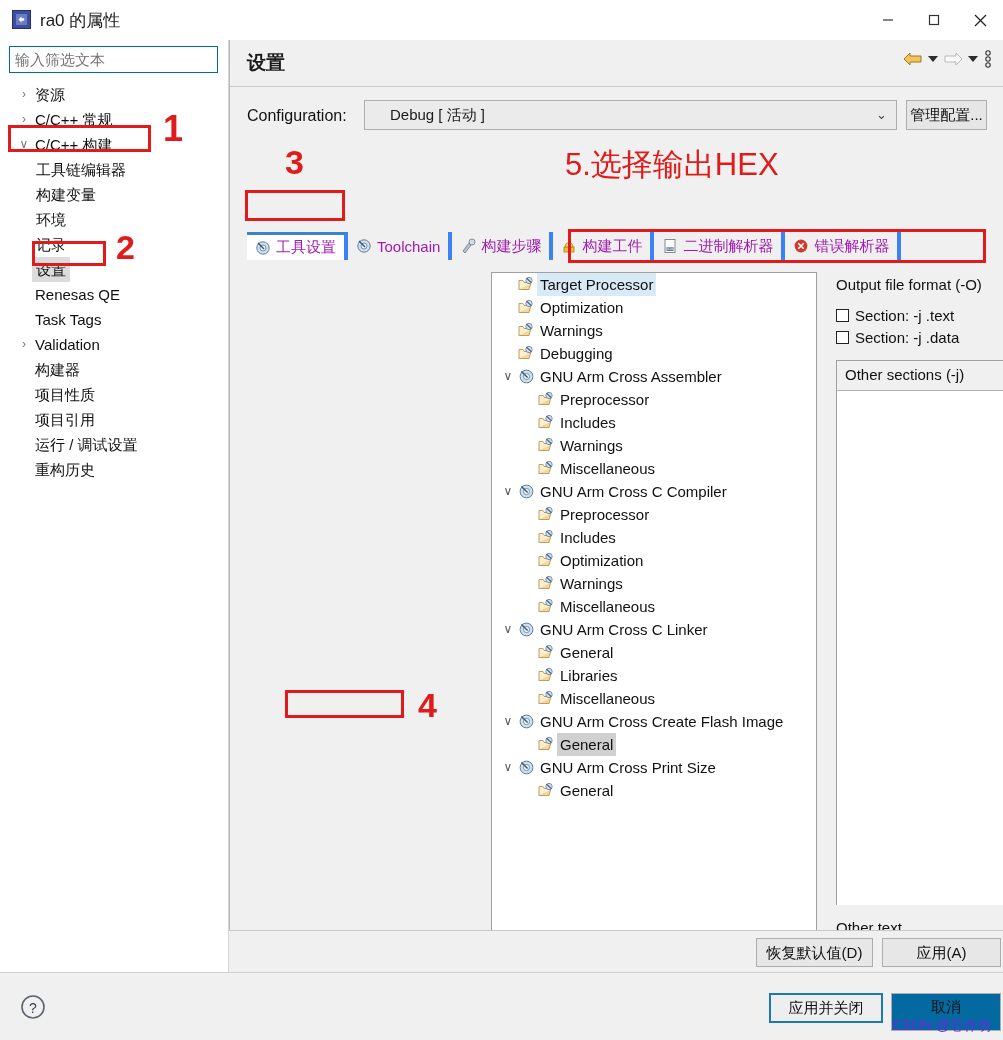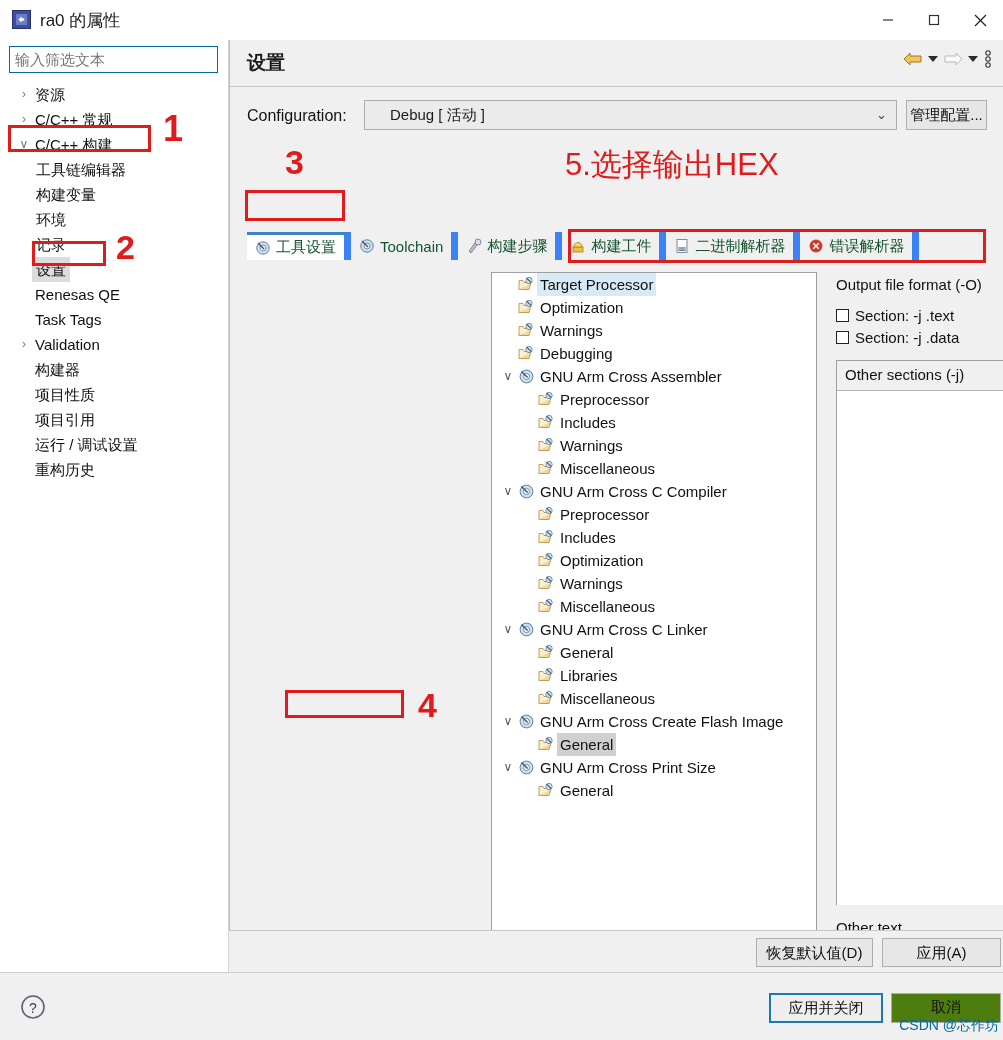--- a/index.html
+++ b/index.html
@@ -185,23 +185,23 @@
     width: 740px; height: 28px;
     display: flex;
     align-items: stretch;
   }
   .tab {
     display: flex;
     align-items: center;
     gap: 5px;
     padding: 0 8px;
     font-size: 15px;
-    color: #14532d;
+    color: #a21caf;
     background: #f0f0f0;
-    border-right: 7px solid #3b82f6;
+    border-right: 4px solid #3b82f6;
     white-space: nowrap;
     cursor: default;
     position: relative;
   }
   .tab.active {
     background: #ffffff;
     border-top: 3px solid #3a84c7;
   }
   .tab-ico { width: 16px; height: 16px; display:flex; align-items:center; justify-content:center; }
 
@@ -355,33 +355,33 @@
     width: 114px; height: 30px;
     box-sizing: border-box;
     border: 2px solid #1a7ab5;
     background: #eeeeee;
     font-size: 15px; color: #111;
     text-align: center; line-height: 26px;
     cursor: default;
   }
   #btn-cancel {
     position: absolute; right: 2px; top: 20px;
-    width: 110px; height: 30px;
+    width: 110px; height: 38px;
     box-sizing: border-box;
     border: 1px solid #adadad;
-    background: #4d7c0f;
+    background: #0369a1;
     font-size: 15px; color: #111;
     text-align: center; line-height: 26px;
     cursor: default;
   }
   #watermark {
     position: absolute;
-    right: 4px; top: 44px;
+    right: 11px; top: 44px;
     font-size: 14px;
-    color: #0369a1;
+    color: #6d28d9;
     white-space: nowrap;
     pointer-events: none;
   }
 
   
   .anno-box {
     position: absolute;
     border: 3px solid #e01b1b;
     box-sizing: border-box;
     pointer-events: none;

